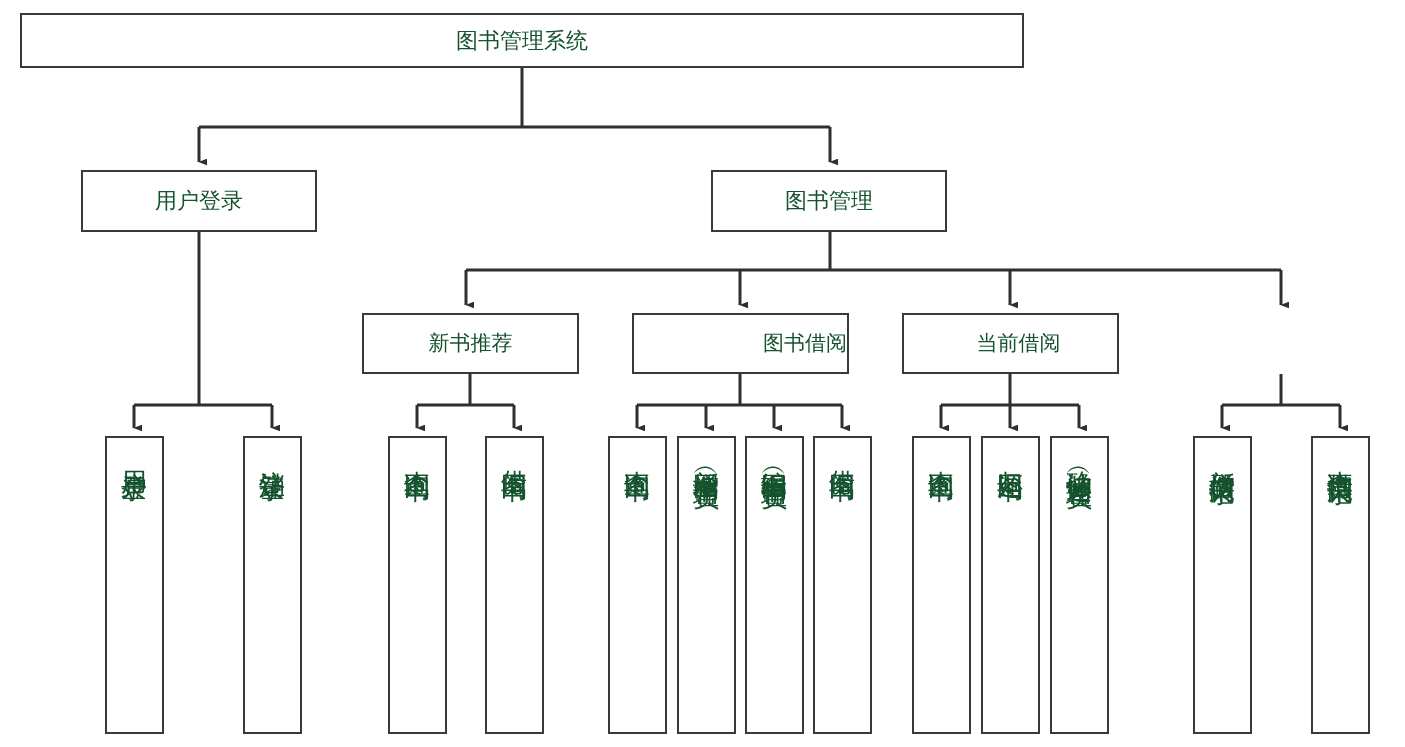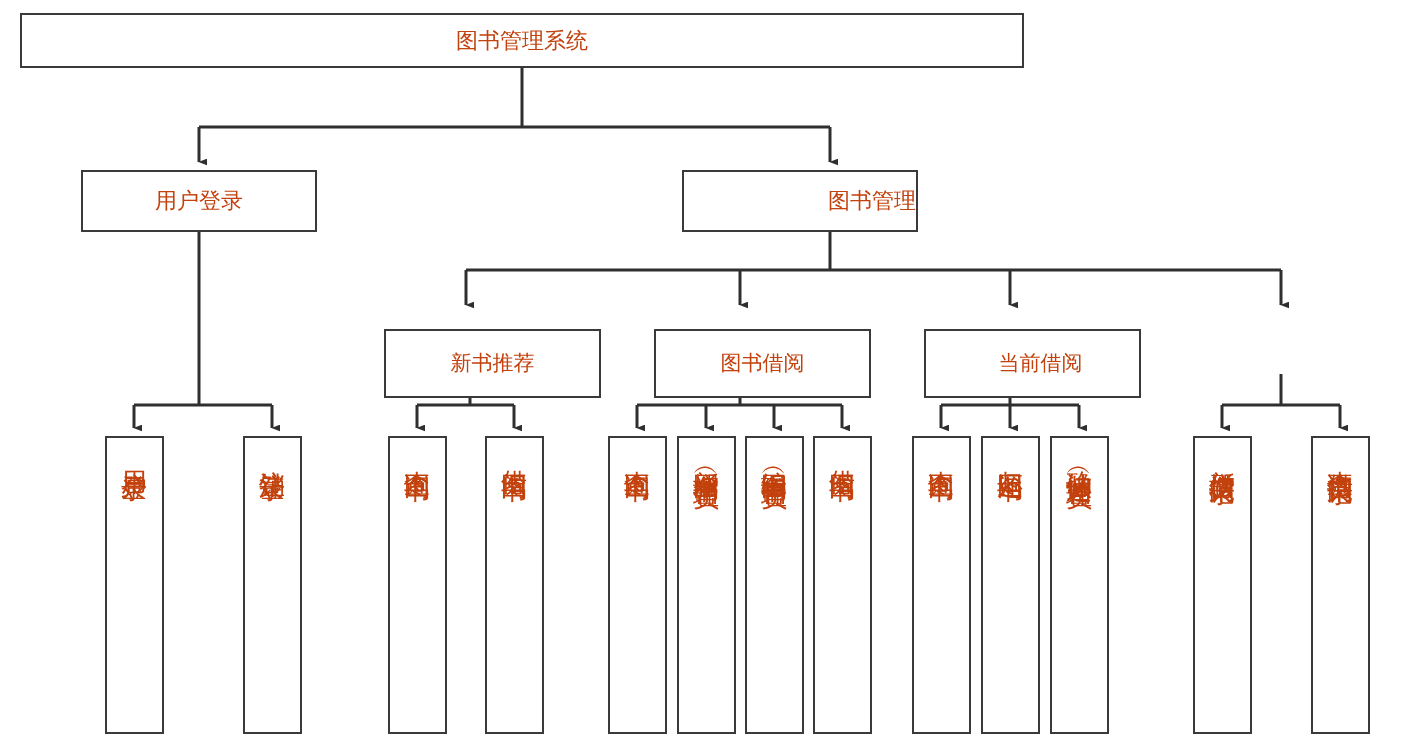--- a/index.html
+++ b/index.html
@@ -33,21 +33,21 @@
     border: 2px solid #3a3a3a;
     display: flex;
     align-items: center;
     justify-content: center;
     color: #3c3c3c;
     z-index: 2;
   }
   .node-label {
     display: block;
     text-align: center;
-    color: #c2410c;
+    color: #14532d;
     line-height: 1.15;
   }
   
   .node.level-root {
     left: 20px;
     top: 13px;
     width: 1004px;
     height: 55px;
   }
   .node.level-root .node-label {
@@ -56,33 +56,32 @@
   
   .node.level-1 {
     width: 236px;
     height: 62px;
     top: 170px;
   }
   .node.level-1 .node-label {
     font-size: 22px;
   }
   #node-user-login  { left: 81px; }
-  #node-book-manage { left: 682px; justify-content: flex-end; }
+  #node-book-manage { left: 711px; }
   
   .node.level-2 {
     width: 217px;
-    height: 69px;
-    top: 329px;
-    margin-left: 22px;
+    height: 61px;
+    top: 313px;
   }
   .node.level-2 .node-label {
     font-size: 21px;
   }
   #node-new-book-rec  { left: 362px; }
-  #node-book-borrow   { left: 632px; }
+  #node-book-borrow   { left: 632px; justify-content: flex-end; }
   #node-current-borrow{ left: 902px; padding-left: 16px; }
   #node-borrow-record { left: 1172px; }
   
   .node.leaf {
     top: 436px;
     width: 59px;
     height: 298px;
     align-items: flex-start;
     justify-content: center;
     padding-top: 12px;

